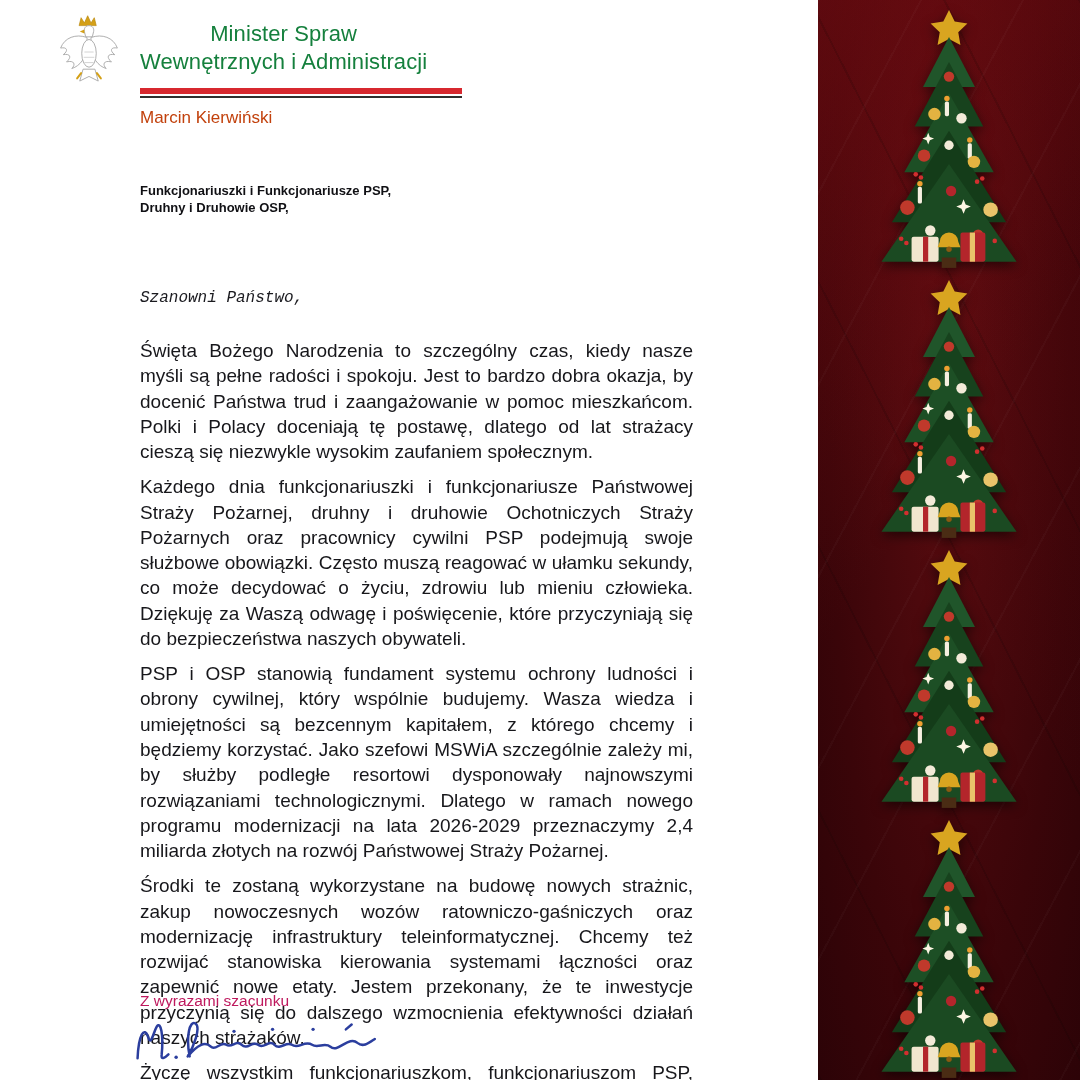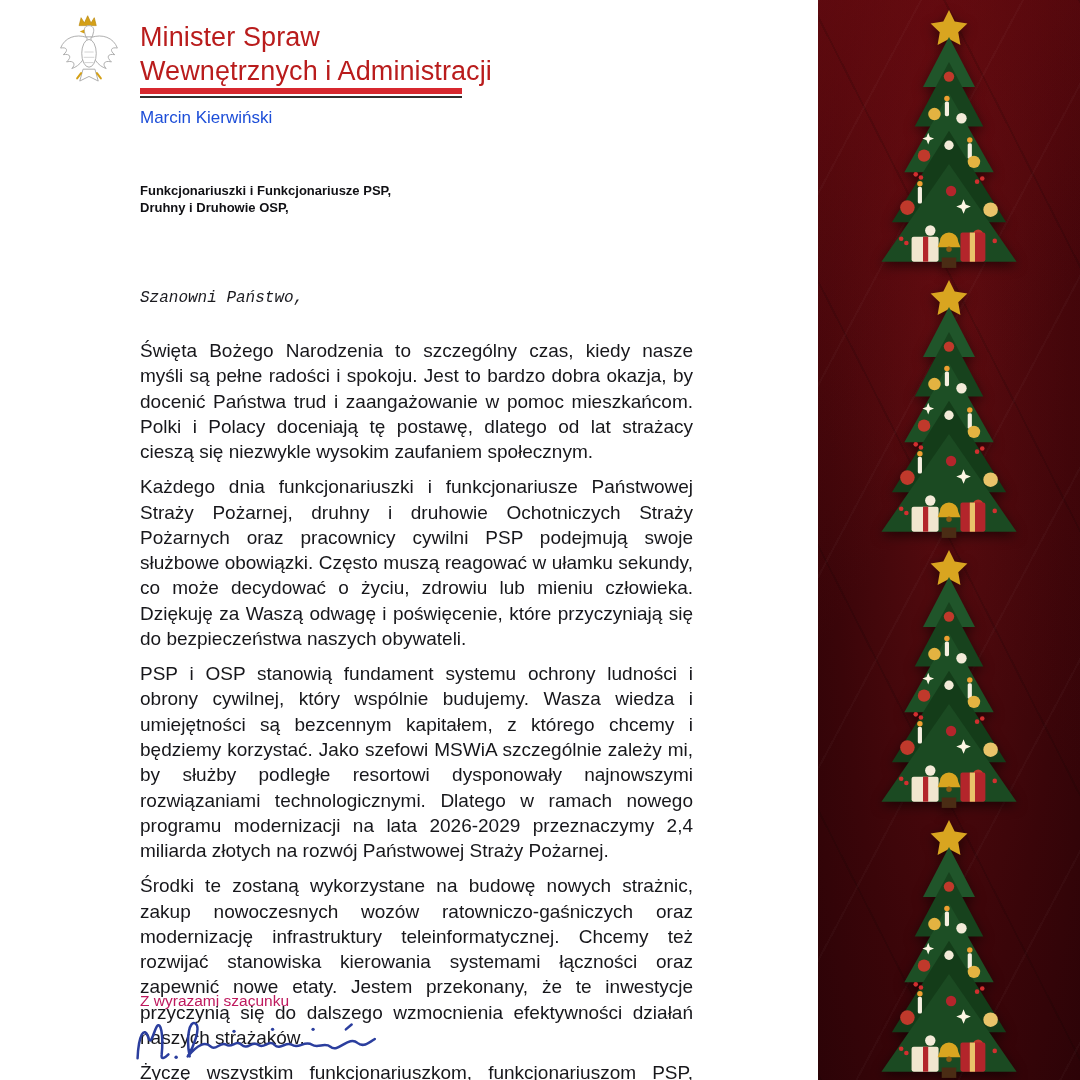--- a/index.html
+++ b/index.html
@@ -25,41 +25,42 @@
 
   .emblem {
     position: absolute;
     left: 56px; top: 12px;
     width: 66px; height: 84px;
   }
 
   .ministry-title {
     position: absolute;
     left: 140px; top: 20px;
-    font-size: 27px;
+    font-size: 22px;
     line-height: 1.26;
     font-weight: 500;
-    color: #b91c1c;
+    color: #15803d;
     letter-spacing: .1px;
+    text-align: center;
   }
 
   .flag-stripe {
     position: absolute;
     left: 140px; top: 88px;
     width: 322px;
   }
   .flag-stripe .red-bar  { height: 6px; background: #d7282f; }
   .flag-stripe .gap      { height: 2px; background: transparent; }
   .flag-stripe .dark-bar { height: 2px; background: #2f2f2f; }
 
   .minister-name {
     position: absolute;
     left: 140px; top: 108px;
     font-size: 17px;
-    color: #1d4ed8;
+    color: #c2410c;
   }
 
   .recipients {
     position: absolute;
     left: 140px; top: 182px;
     font-size: 13px;
     font-weight: bold;
     color: #101014;
     line-height: 1.33;
   }

